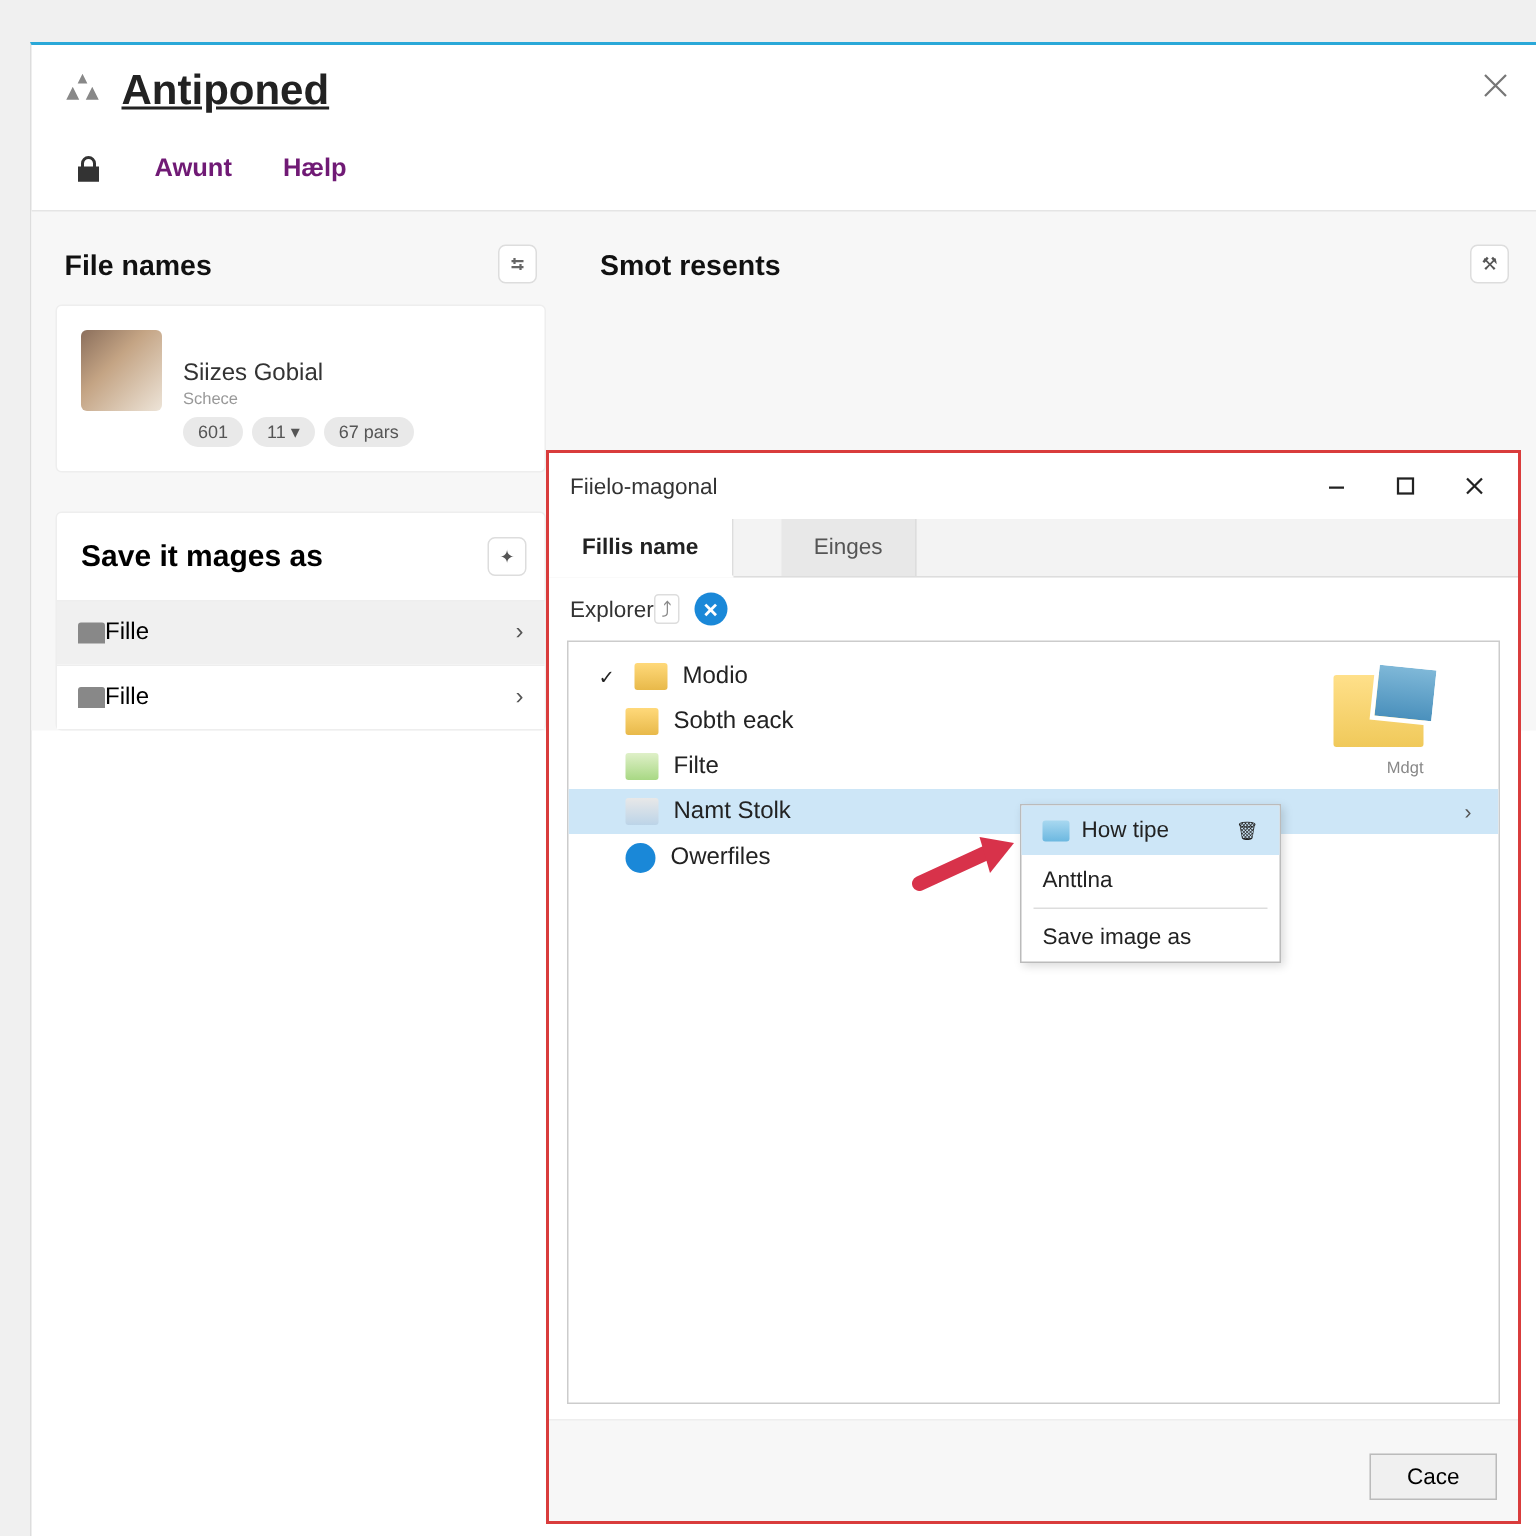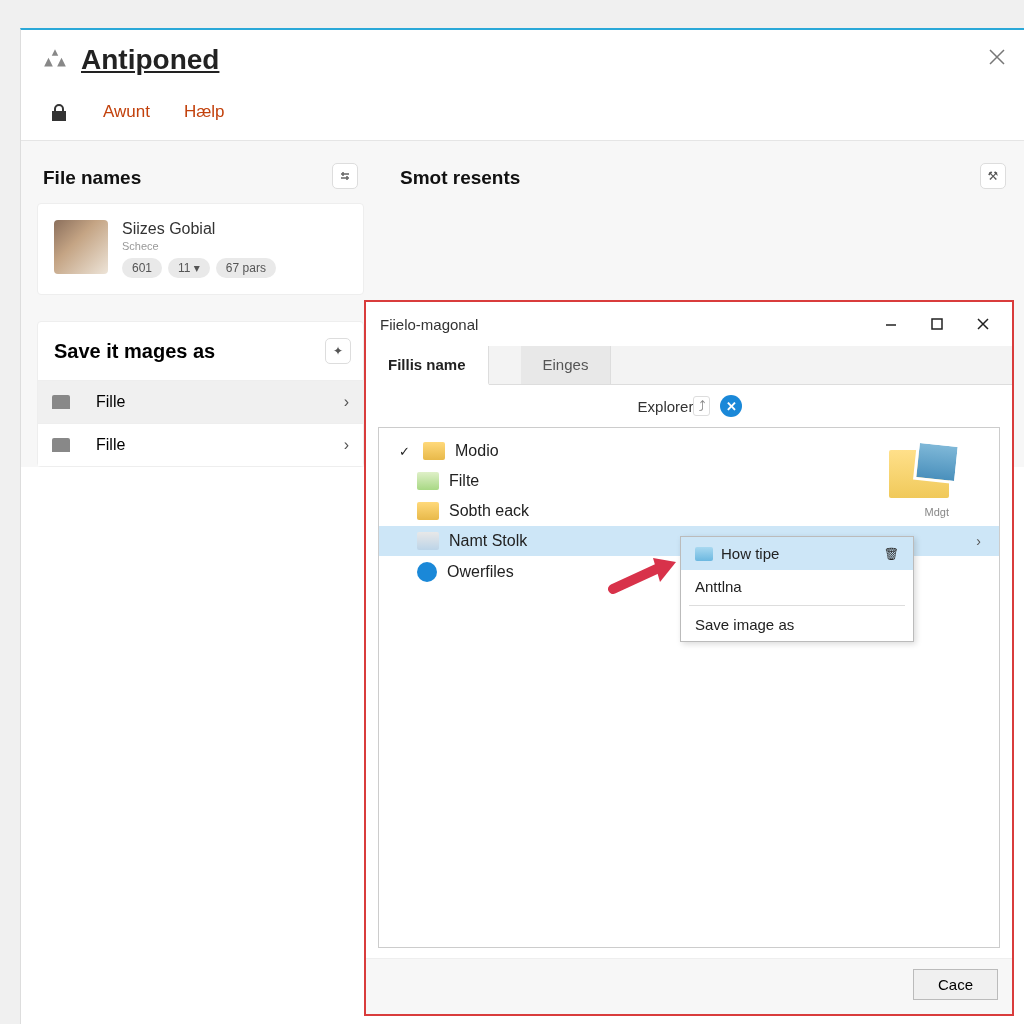--- a/index.html
+++ b/index.html
@@ -7,61 +7,61 @@
 
 
 .main-window { position: absolute; top: 28px; left: 20px; right: 0; bottom: 0; background: #fff; border-top: 2px solid #2aa8d8; border-left: 1px solid #ddd; }
 .main-titlebar { display: flex; align-items: center; padding: 14px 20px; }
 .main-logo { width: 28px; height: 28px; margin-right: 12px; display: flex; align-items: center; justify-content: center; }
 .main-title { font-size: 28px; font-weight: 600; color: #222; text-decoration: underline; }
 .main-close { position: absolute; right: 18px; top: 18px; font-size: 20px; color: #666; cursor: pointer; }
 
 .toolbar { display: flex; align-items: center; gap: 34px; padding: 12px 28px 18px 28px; }
 .lock-icon { width: 20px; height: 20px; }
-.toolbar-item { font-size: 17px; font-weight: 400; color: #c2410c; cursor: pointer; }
+.toolbar-item { font-size: 17px; font-weight: 700; color: #701a75; cursor: pointer; }
 
 .content-row { display: flex; border-top: 1px solid #e5e5e5; background: #f7f7f7; }
 .left-col { width: 355px; padding: 12px 12px 0 16px; }
 .right-col { flex: 1; padding: 12px 12px 0 18px; }
 
 .section-header { display: flex; justify-content: space-between; align-items: flex-end; padding: 10px 6px 14px 6px; }
 .section-title { font-size: 19px; font-weight: 700; color: #111; }
 .section-btn { width: 26px; height: 26px; border: 1px solid #ddd; border-radius: 5px; background: #fff; display: flex; align-items: center; justify-content: center; font-size: 12px; color: #555; cursor: pointer; }
 
 .profile-card { background: #fff; border: 1px solid #eee; border-radius: 4px; padding: 16px; display: flex; gap: 14px; }
 .avatar { width: 54px; height: 54px; border-radius: 4px; background: linear-gradient(135deg, #8b6f5c 0%, #c4a484 40%, #ede4d8 100%); }
 .profile-info { display: flex; flex-direction: column; gap: 2px; }
-.profile-name { font-size: 16px; color: #333; }
+.profile-name { font-size: 16px; color: #333; margin-top: 20px; }
 .profile-sub { font-size: 11px; color: #999; }
 .pill-row { display: flex; gap: 6px; margin-top: 4px; justify-content: center; }
 .pill { background: #e9e9e9; border-radius: 12px; padding: 3px 10px; font-size: 12px; color: #555; }
 
 .save-card { background: #fff; border: 1px solid #eee; border-radius: 4px; margin-top: 26px; }
 .save-header { display: flex; justify-content: space-between; align-items: center; padding: 16px 12px 16px 16px; }
 .save-title { font-size: 20px; font-weight: 700; }
 .save-list { }
 .save-item { display: flex; align-items: center; justify-content: space-between; padding: 12px 14px; border-top: 1px solid #eee; background: #f0f0f0; cursor: pointer; }
 .save-item:last-child { background: #fff; }
-.save-left { display: flex; align-items: center; gap: 26px; }
+.save-left { display: flex; align-items: center; gap: 0; }
 .folder-glyph { width: 18px; height: 14px; background: #888; border-radius: 2px 2px 0 0; position: relative; }
 .chev { font-size: 16px; color: #555; }
 
 
 .dialog { position: absolute; left: 364px; top: 300px; width: 650px; height: 716px; background: #fff; border: 2px solid #d93c3c; display: flex; flex-direction: column; }
 .dialog-titlebar { display: flex; align-items: center; justify-content: space-between; padding: 8px 6px 8px 14px; background: #fff; }
 .dialog-title { font-size: 15px; color: #333; }
 .win-controls { display: flex; }
 .win-btn { width: 46px; height: 28px; display: flex; align-items: center; justify-content: center; cursor: pointer; font-size: 14px; color: #222; }
 .win-btn svg { stroke: #222; }
 
 .tabs { display: flex; border-bottom: 1px solid #ddd; background: #f3f3f3; gap: 32px; }
 .tab { padding: 10px 22px; font-size: 15px; color: #555; border-right: 1px solid #ddd; cursor: pointer; background: #e8e8e8; }
 .tab.active { background: #fff; font-weight: 600; color: #222; border-bottom: 2px solid #fff; margin-bottom: -1px; }
 
-.explorer-bar { display: flex; justify-content: center; align-items: center; padding: 10px 12px 6px 14px; }
+.explorer-bar { display: flex; justify-content: flex-start; align-items: center; padding: 10px 12px 6px 14px; }
 .explorer-label { font-size: 15px; color: #333; }
 .explorer-icons { display: flex; gap: 10px; align-items: center; }
 .circle-x { width: 22px; height: 22px; border-radius: 50%; background: #1a88d8; color: #fff; display: flex; align-items: center; justify-content: center; font-size: 13px; font-weight: bold; cursor: pointer; }
 
 .tree-area { flex: 1; margin: 4px 12px 10px 12px; border: 1px solid #ccc; background: #fff; position: relative; padding: 8px 0; overflow: hidden; }
 .tree-item { display: flex; align-items: center; gap: 10px; padding: 6px 10px 6px 20px; font-size: 16px; color: #222; cursor: pointer; }
 .tree-item.indented { padding-left: 38px; }
 .tree-item.selected { background: #cde6f7; justify-content: flex-end; }
 .check { width: 14px; font-size: 13px; }
 .fld-ico { width: 22px; height: 18px; background: linear-gradient(#ffd97a, #e8b94a); border-radius: 2px; position: relative; }
@@ -69,30 +69,30 @@
 .fld-ico.doc { background: linear-gradient(#e8e8e8, #bcd4e8); }
 .fld-ico.blue { background: #1a88d8; border-radius: 50%; width: 20px; height: 20px; }
 .expand-arrow { margin-left: auto; margin-right: 8px; font-size: 14px; color: #555; }
 
 .big-folder { position: absolute; right: 40px; top: 10px; width: 70px; height: 70px; }
 .big-folder .body { width: 60px; height: 48px; background: linear-gradient(#ffe08a, #f0c95a); border-radius: 2px; position: absolute; bottom: 10px; left: 0; }
 .big-folder .pic { width: 44px; height: 40px; background: linear-gradient(#7fb8d8, #4a90bc); border: 3px solid #fff; position: absolute; right: 0; top: 4px; transform: rotate(6deg); }
 .big-folder-label { position: absolute; right: 50px; top: 78px; font-size: 11px; color: #888; }
 
 
-.context-menu { position: absolute; left: 680px; top: 536px; width: 234px; background: #fff; border: 1px solid #bbb; box-shadow: 2px 2px 6px rgba(0,0,0,0.15); }
+.context-menu { position: absolute; left: 680px; top: 536px; width: 174px; background: #fff; border: 1px solid #bbb; box-shadow: 2px 2px 6px rgba(0,0,0,0.15); }
 .ctx-item { padding: 8px 14px; font-size: 15px; color: #222; display: flex; align-items: center; gap: 8px; cursor: pointer; }
 .ctx-item.highlighted { background: #cde6f7; }
 .ctx-sep { height: 1px; background: #ddd; margin: 2px 8px; }
 .ctx-folder-ico { width: 18px; height: 14px; background: linear-gradient(#a8d8f0, #6cb8e0); border-radius: 2px; }
 
 
 .red-arrow { position: absolute; left: 608px; top: 554px; width: 70px; height: 40px; pointer-events: none; }
 
-.dialog-footer { padding: 10px 14px 14px 0; display: flex; justify-content: flex-end; border-top: 1px solid #eee; background: #f7f7f7; }
+.dialog-footer { padding: 22px 14px 14px 0; display: flex; justify-content: flex-end; border-top: 1px solid #eee; background: #f7f7f7; }
 .footer-btn { padding: 6px 24px; border: 1px solid #bbb; background: #f0f0f0; font-size: 15px; cursor: pointer; }
 </style>
 </head>
 <body>
 
 <div class="main-window">
   <div class="main-titlebar">
     <span class="main-logo">
       <svg viewBox="0 0 24 24" width="26" height="26">
           <path fill="#888" d="M12 2 L15 8 L9 8 Z M6 10 L10 18 L2 18 Z M18 10 L22 18 L14 18 Z"></path>
@@ -215,26 +215,26 @@
         <div class="pic"></div>
     </div>
     <span class="big-folder-label">Mdgt</span>
 
     <div class="tree-item">
       <span class="check">✓</span>
       <span class="fld-ico"></span>
       <span>Modio</span>
     </div>
     <div class="tree-item indented">
+      <span class="fld-ico"></span>
+      <span>Sobth eack</span>
+    </div>
+    <div class="tree-item indented">
       <span class="fld-ico lib"></span>
       <span>Filte</span>
-    </div>
-    <div class="tree-item indented">
-      <span class="fld-ico"></span>
-      <span>Sobth eack</span>
     </div>
     <div class="tree-item indented selected">
       <span class="fld-ico doc"></span>
       <span>Namt Stolk</span>
       <span class="expand-arrow">›</span>
     </div>
     <div class="tree-item indented">
       <span class="fld-ico blue"></span>
       <span>Owerfiles</span>
     </div>

